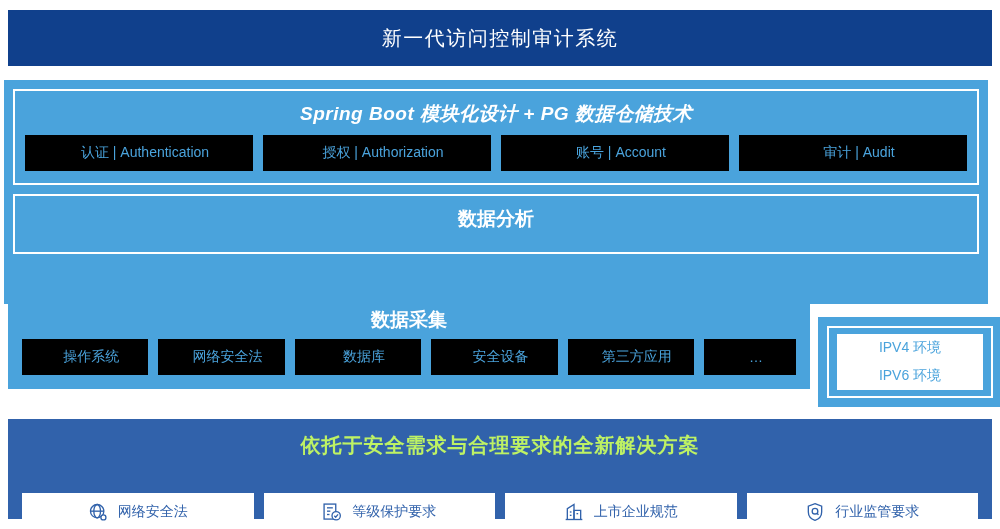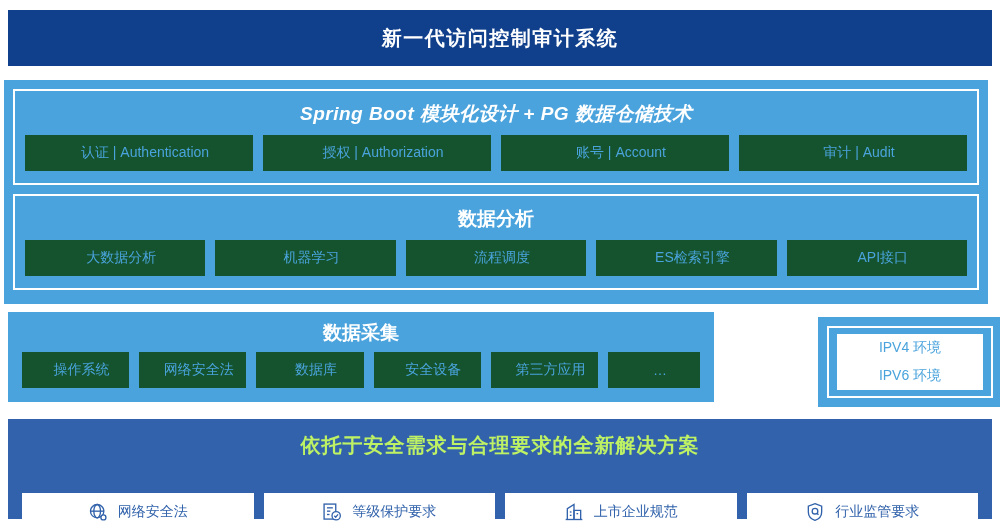--- a/index.html
+++ b/index.html
@@ -29,41 +29,41 @@
     width: 984px;
     height: 56px;
     background: #10408c;
     display: flex;
     align-items: center;
     justify-content: center;
   }
   .header-title {
     color: #ffffff;
     font-size: 20px;
-    font-weight: bold;
+    font-weight: normal;
     letter-spacing: 1.5px;
   }
 
   
   .panel {
     position: absolute;
     background: #4aa3dc;
     box-sizing: border-box;
   }
   .panel-top {
     left: 4px;
     top: 80px;
     width: 984px;
     height: 224px;
     padding: 9px;
   }
   .panel-collect {
     left: 8px;
-    top: 312px;
-    width: 706px;
+    top: 299px;
+    width: 802px;
     height: 90px;
     padding: 0;
   }
   .panel-ipv {
     left: 818px;
     top: 317px;
     width: 184px;
     height: 90px;
     padding: 9px;
     box-sizing: border-box;
@@ -98,21 +98,21 @@
     font-style: italic;
     letter-spacing: 0.5px;
   }
 
   .tile-row {
     display: flex;
     gap: 10px;
   }
   .tile {
     flex: 1 1 0;
-    background: #14532d;
+    background: #000000;
     height: 36px;
     display: flex;
     align-items: center;
     justify-content: center;
     color: #4aa3dc;
     font-size: 14px;
     box-sizing: border-box;
     padding-left: 12px;
   }
   .tile.narrow { flex: 0 0 92px; }
@@ -207,27 +207,20 @@
       <div class="tile-row">
         <div class="tile">认证 | Authentication</div>
         <div class="tile">授权 | Authorization</div>
         <div class="tile">账号 | Account</div>
         <div class="tile">审计 | Audit</div>
       </div>
     </div>
 
     <div class="group">
       <div class="group-title">数据分析</div>
-      <div class="tile-row">
-        <div class="tile">大数据分析</div>
-        <div class="tile">机器学习</div>
-        <div class="tile">流程调度</div>
-        <div class="tile">ES检索引擎</div>
-        <div class="tile">API接口</div>
-      </div>
     </div>
 
   </div>
 
   <div class="panel panel-collect">
     <div class="collect-inner">
       <div class="collect-title">数据采集</div>
       <div class="tile-row">
         <div class="tile">操作系统</div>
         <div class="tile">网络安全法</div>

